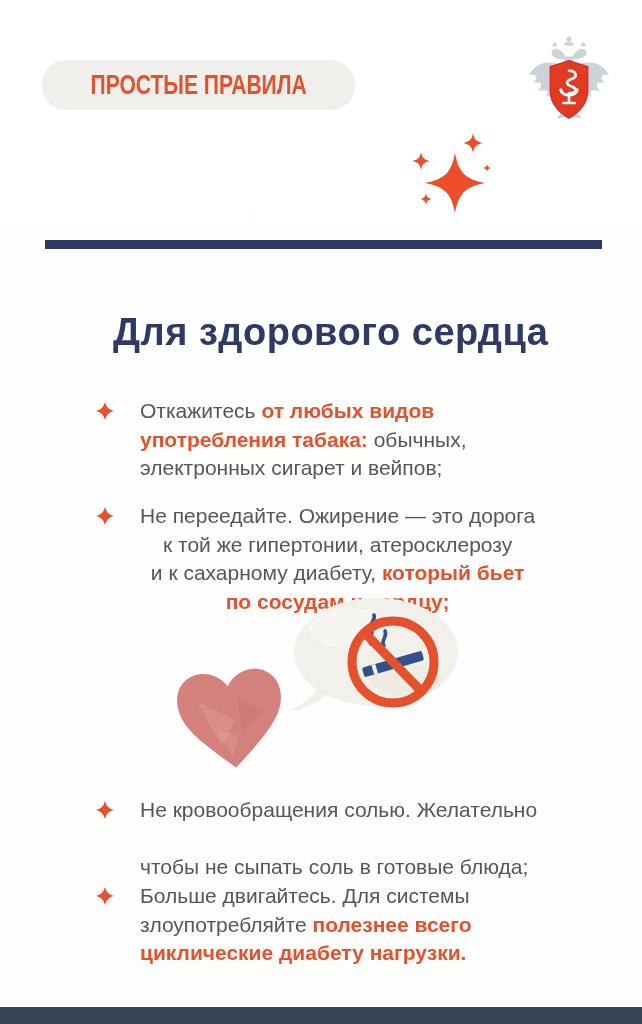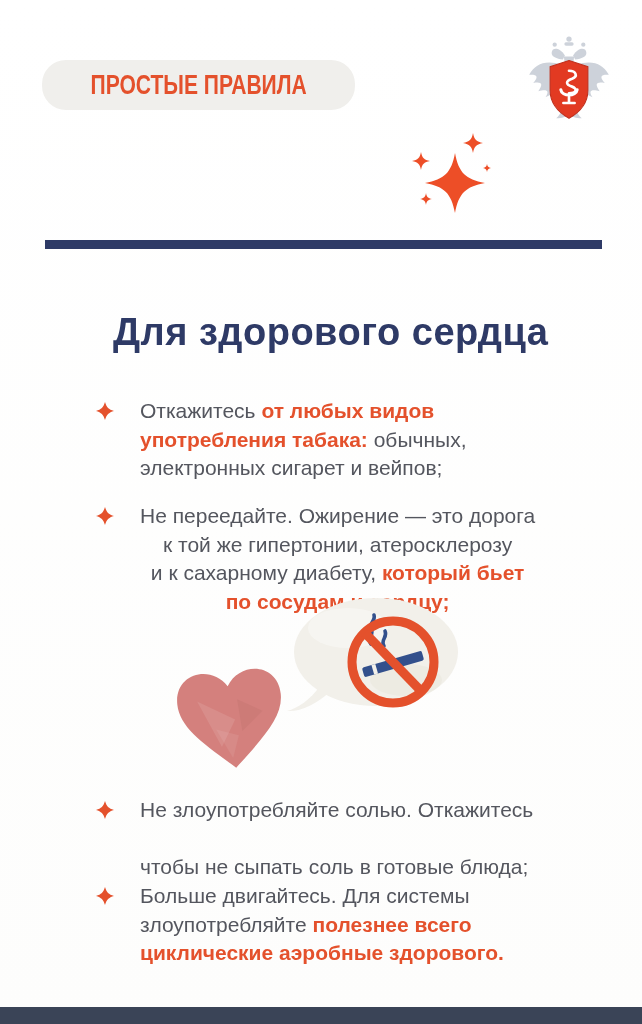--- a/index.html
+++ b/index.html
@@ -155,29 +155,29 @@
         <path d="M60 30 L84 44 L62 62 Z" fill="#b96a68" opacity="0.25"></path>
         <path d="M36 58 L58 66 L50 88 Z" fill="#ffffff" opacity="0.08"></path>
       </g>
     </svg>
   </div>
 
   <div class="bullet b3">
     <svg class="marker" width="20" height="20" viewBox="0 0 20 20" fill="#e4512c">
       <path d="M10,1 C11.6,6.4 13.6,8.4 19,10 C13.6,11.6 11.6,13.6 10,19 C8.4,13.6 6.4,11.6 1,10 C6.4,8.4 8.4,6.4 10,1 Z"></path>
     </svg>
-    <p><span>Не злоупотребляйте солью. Откажитесь
+    <p><span>Не кровообращения солью. Желательно
 </span><span>
 чтобы не сыпать соль в готовые блюда;</span></p>
   </div>
 
   <div class="bullet b4">
     <svg class="marker" width="20" height="20" viewBox="0 0 20 20" fill="#e4512c">
       <path d="M10,1 C11.6,6.4 13.6,8.4 19,10 C13.6,11.6 11.6,13.6 10,19 C8.4,13.6 6.4,11.6 1,10 C6.4,8.4 8.4,6.4 10,1 Z"></path>
     </svg>
     <p><span>Больше двигайтесь. Для системы
 злоупотребляйте </span><span class="hl">полезнее всего
-циклические аэробные здорового.</span></p>
+циклические диабету нагрузки.</span></p>
   </div>
 
   <div class="footer-bar"></div>
 
 </div>
 
 </body></html>

